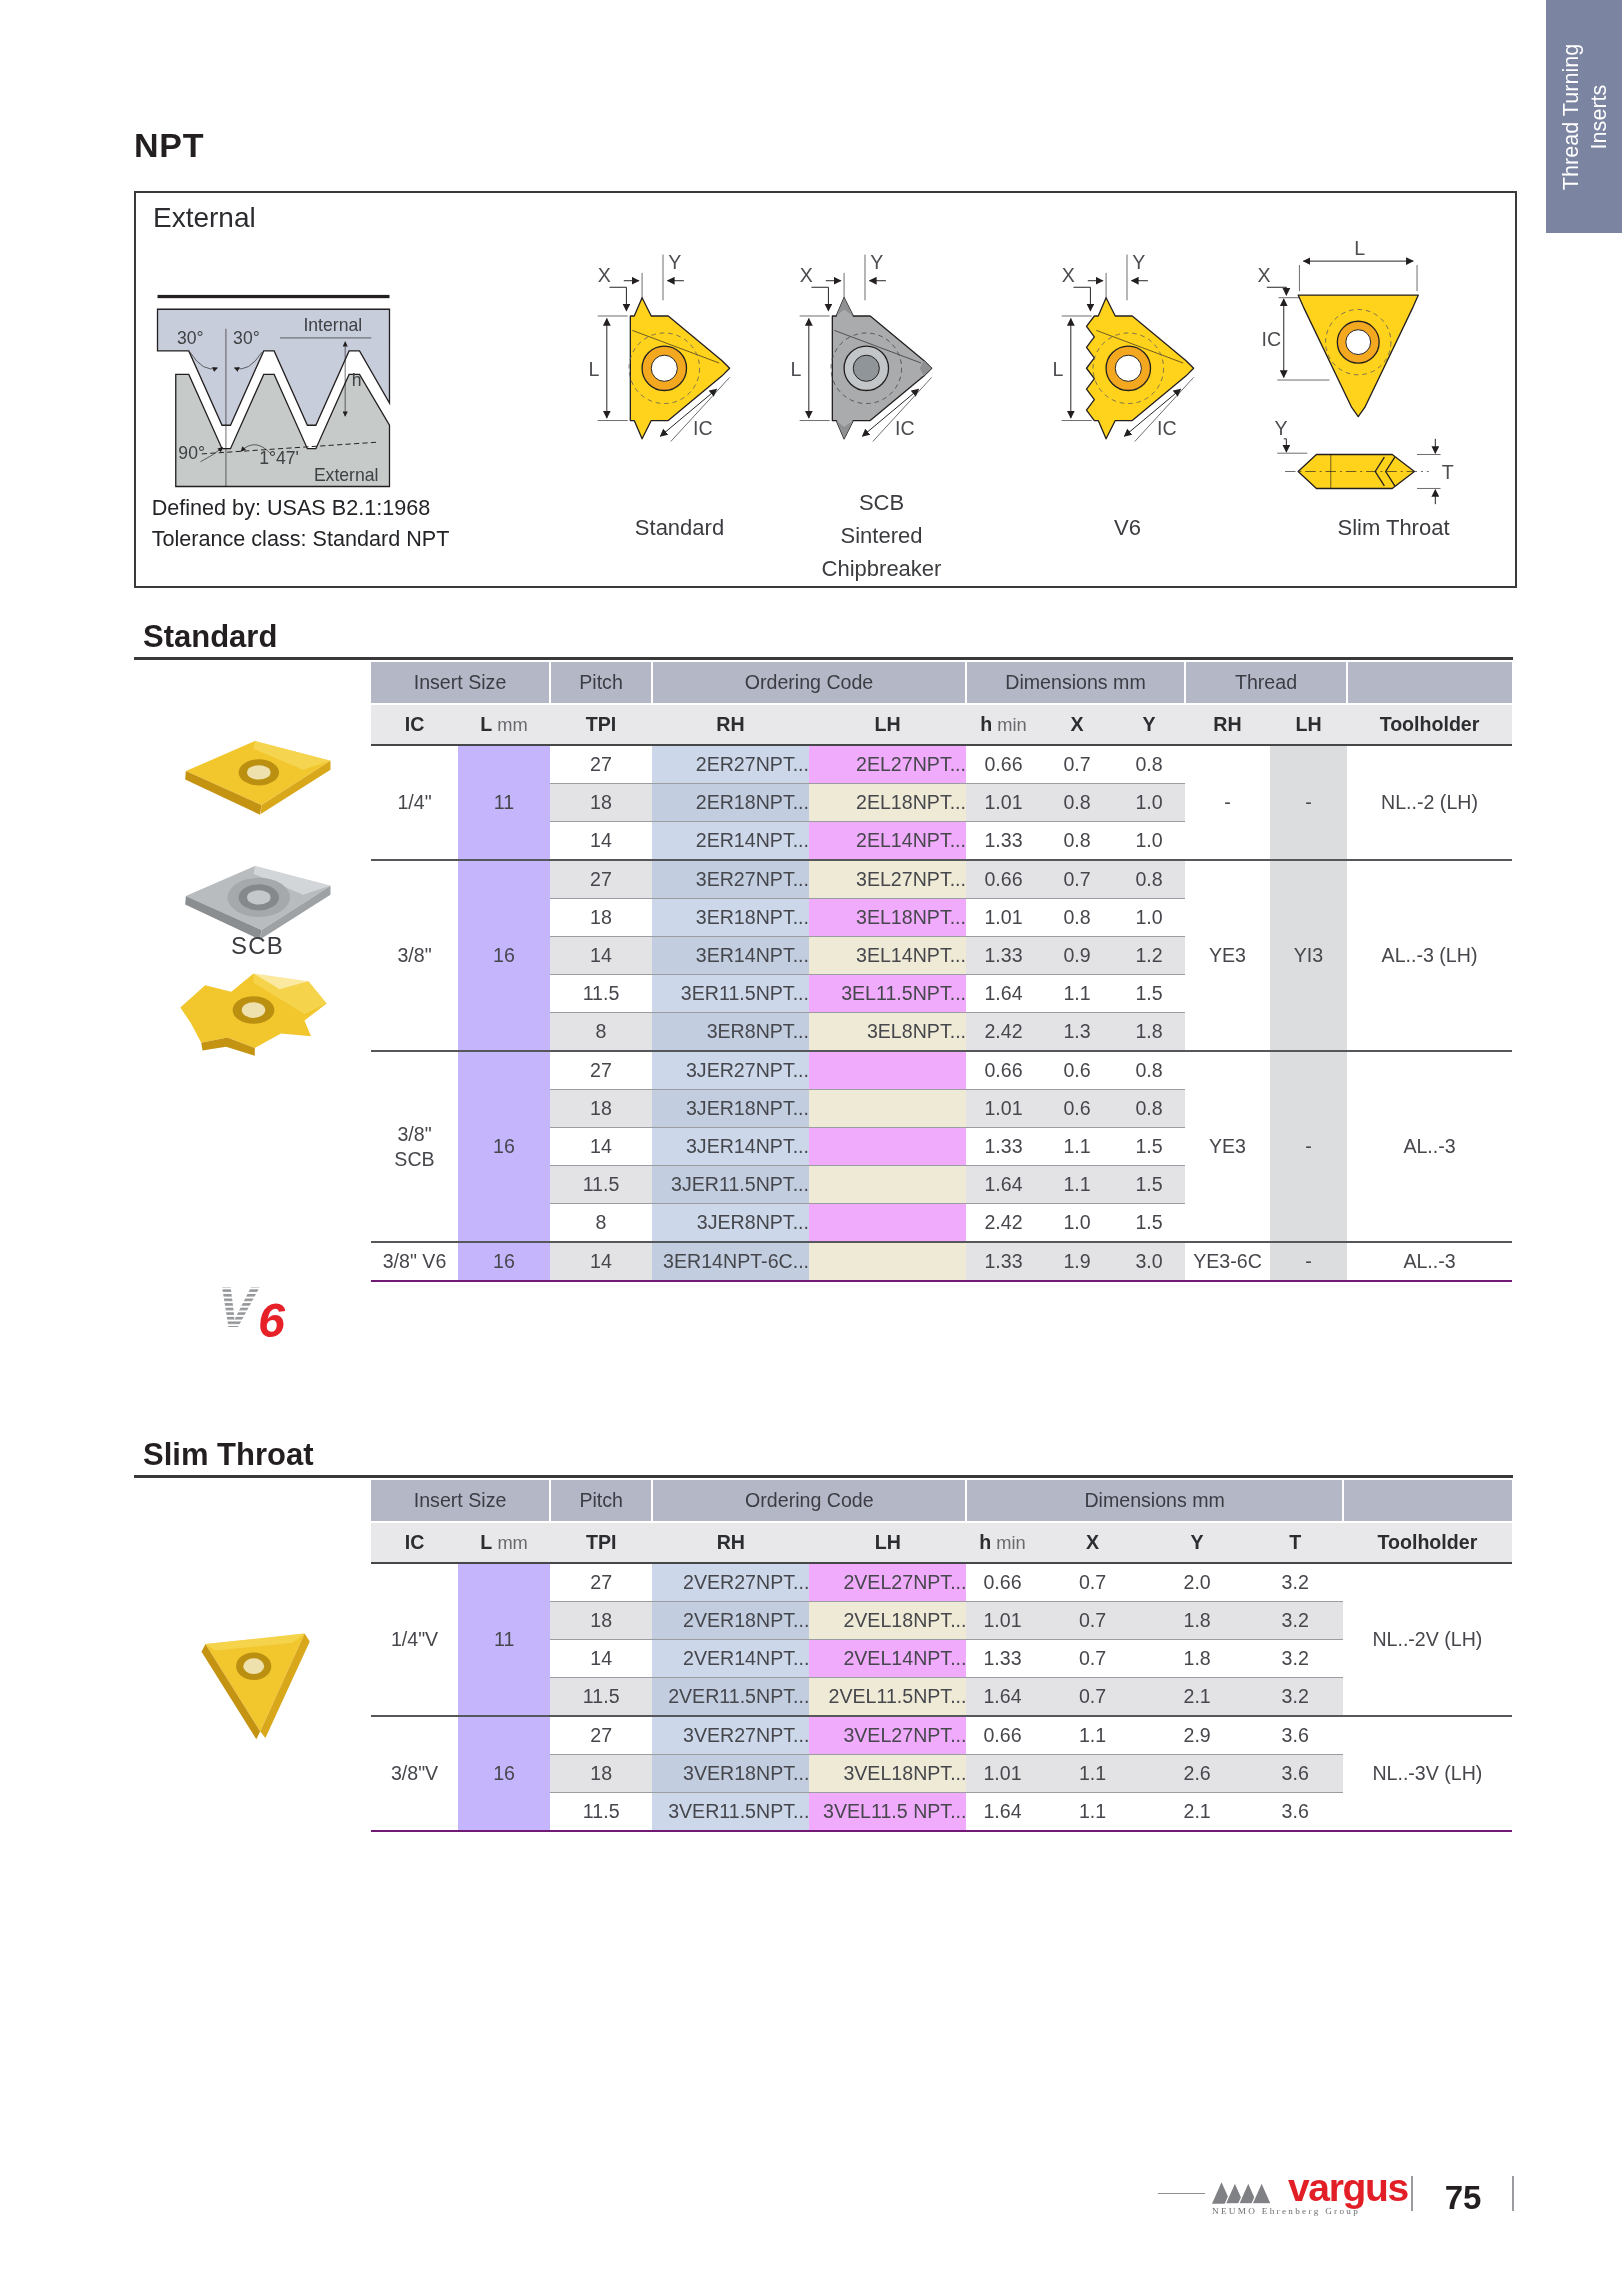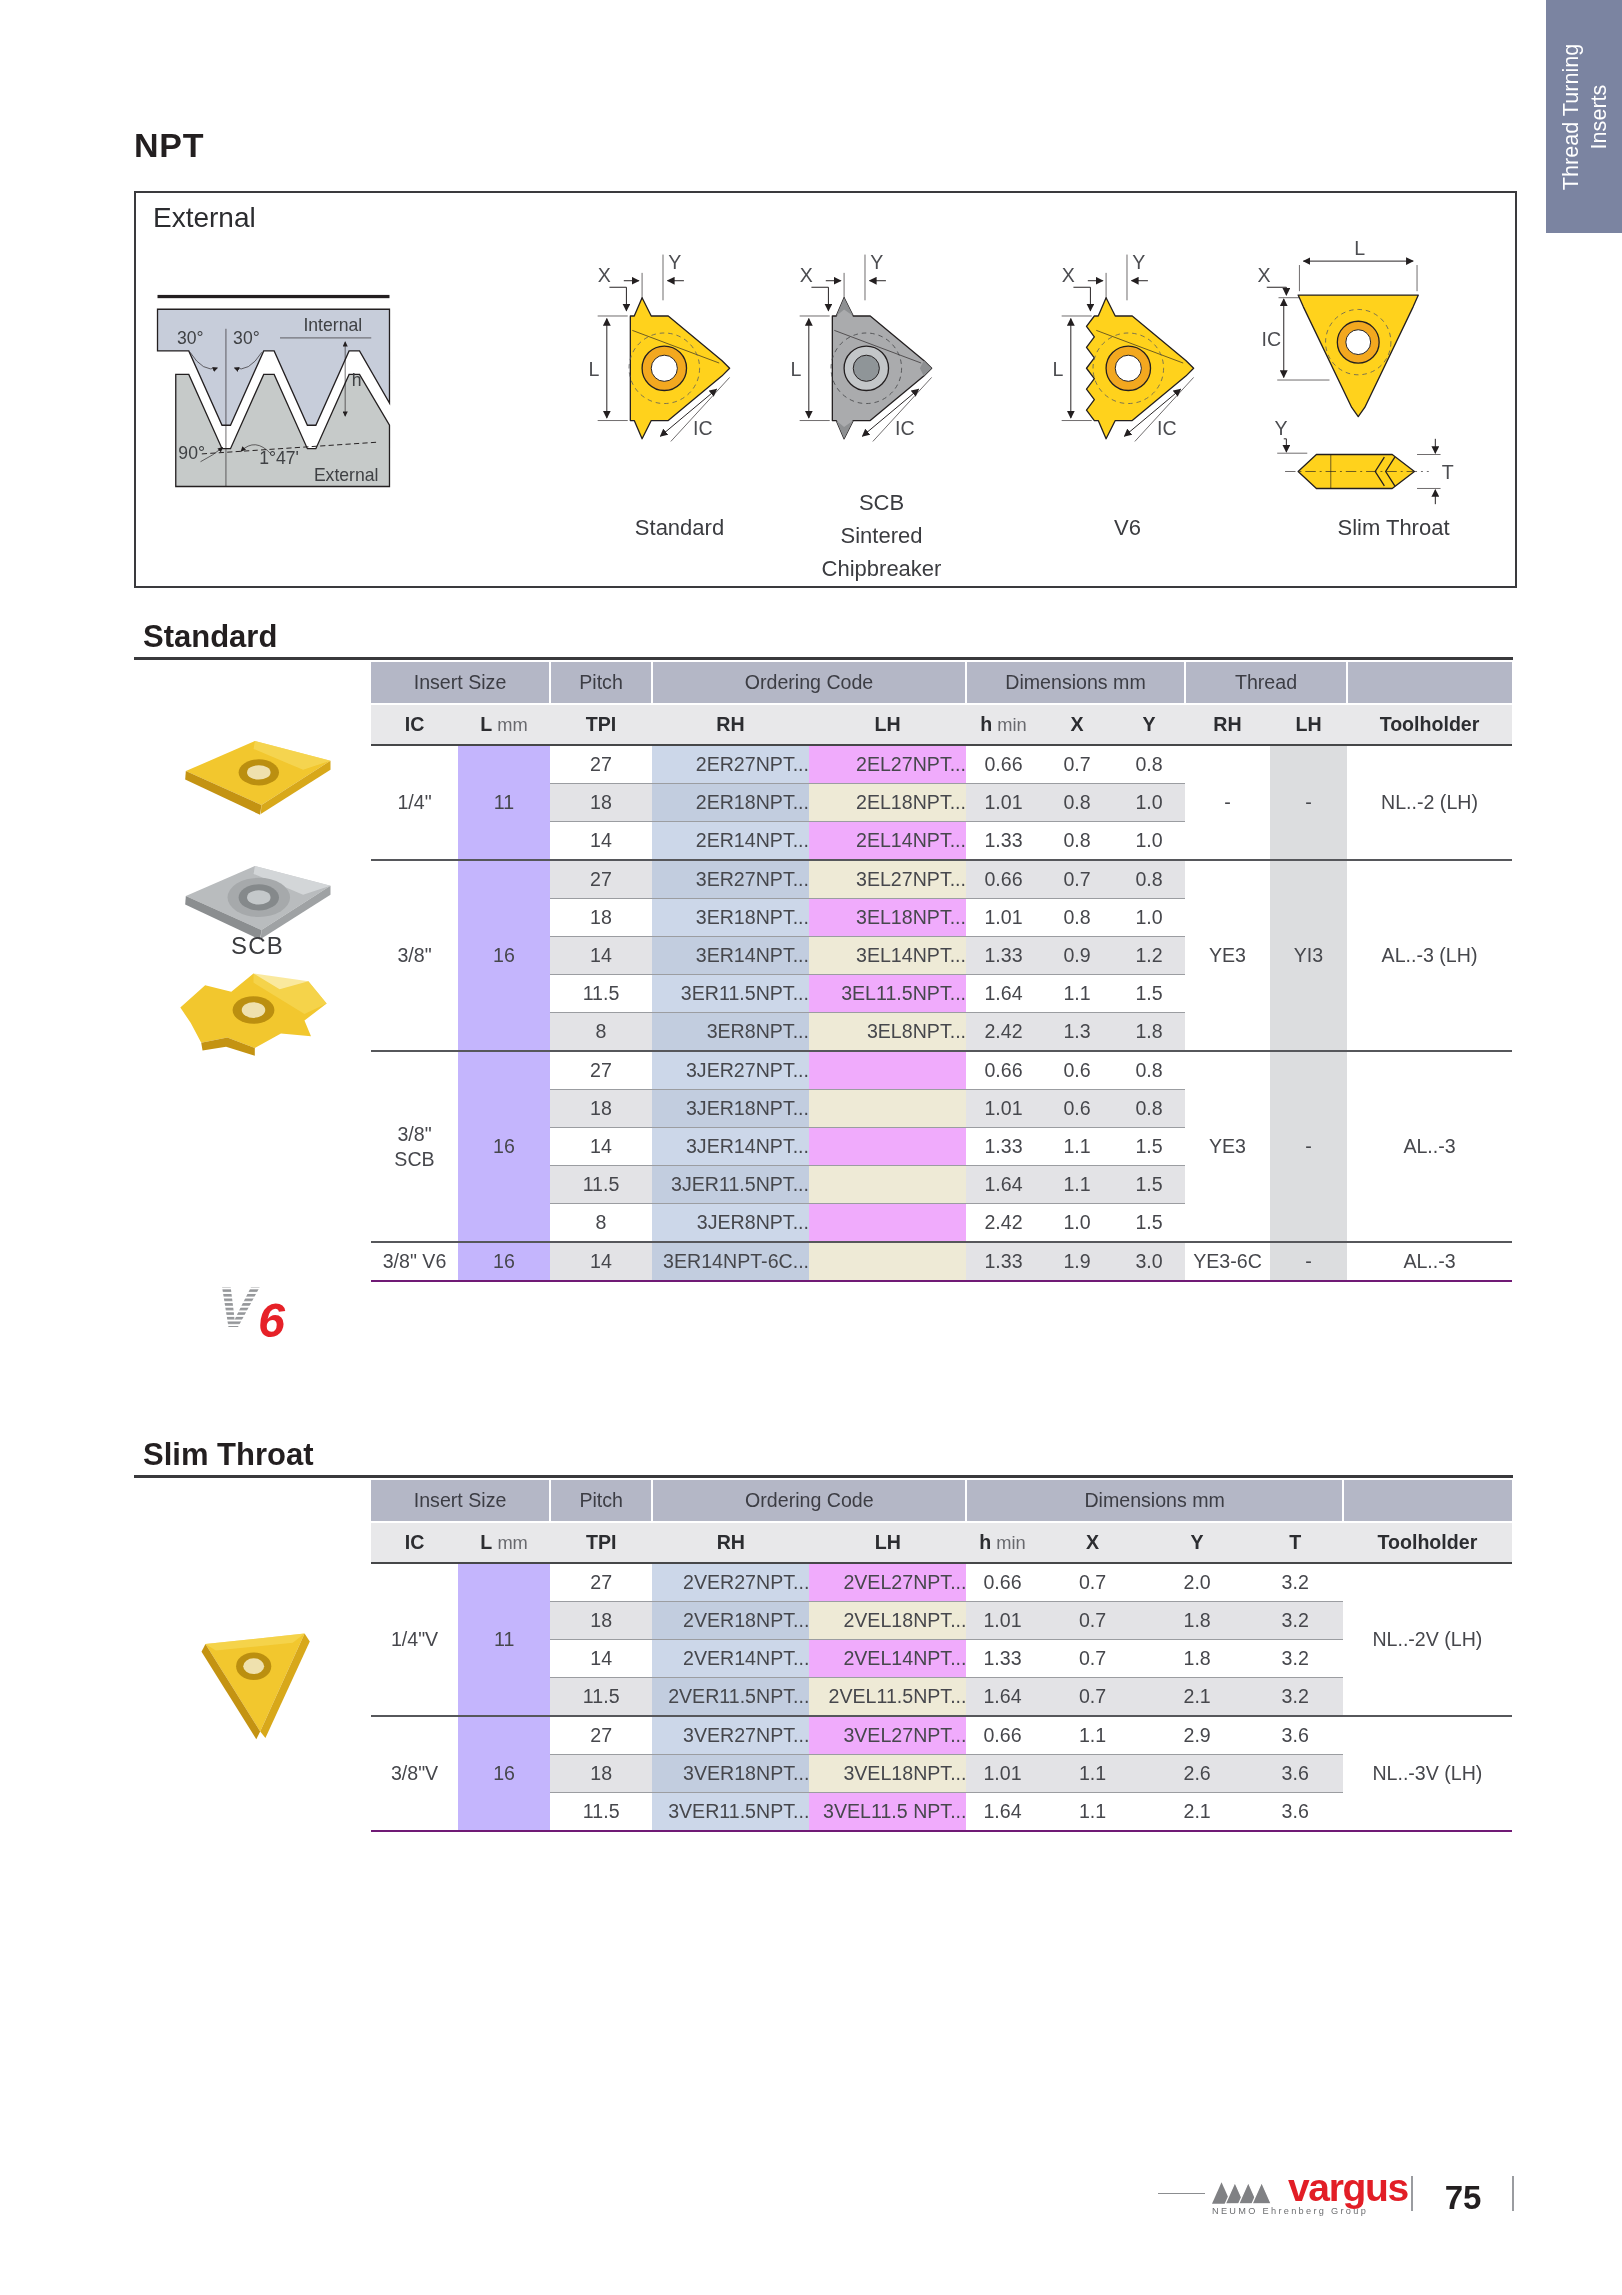--- a/index.html
+++ b/index.html
@@ -54,21 +54,21 @@
   
   svg.photo{position:absolute;}
   .scb-photo-label{position:absolute;left:175px;top:932px;width:165px;text-align:center;
         font-size:24px;color:#3a3b3e;letter-spacing:1.3px;}
 
   
   .footer-line{position:absolute;left:1158px;top:2193px;width:47px;height:1.3px;background:#8b8d90;}
   .vg-logo{position:absolute;left:1212px;top:2170px;width:196px;}
   .vg-top{display:flex;align-items:flex-end;gap:20px;}
   .vg-word{font-size:39px;font-weight:bold;color:#e21e26;letter-spacing:-1.3px;line-height:0.9;margin-left:-5.2px;}
-  .vg-sub{margin-top:1.3px;font-size:9.2px;color:#6d6e71;letter-spacing:2.3px;white-space:nowrap;}
+  .vg-sub{margin-top:1.3px;font-size:9.2px;color:#6d6e71;letter-spacing:2.3px;white-space:nowrap;font-family:Liberation Serif, serif;}
   .foot-bar{position:absolute;width:2px;height:35px;background:#9a9ca0;top:2176px;}
   .page-num{position:absolute;left:1437px;top:2179px;width:52px;text-align:center;
         font-size:33px;font-weight:bold;color:#231f20;}
 </style>
 </head>
 <body>
 
 <div class="page">
 
   
@@ -112,20 +112,24 @@
       <line x1="200" y1="72" x2="340" y2="72" class="thin"></line>
       <line x1="300" y1="78" x2="300" y2="192" class="thin" marker-start="url(#arr)" marker-end="url(#arr)"></line>
       <text x="310" y="146">h</text>
       <text x="44" y="258">90°</text>
       <path d="M78,262 Q98,252 112,240" class="thin" marker-end="url(#arr)"></path>
       <text x="168" y="266">1°47'</text>
       <path d="M186,250 Q162,224 140,246" class="thin" marker-end="url(#arr)"></path>
       <text x="252" y="292">External</text>
     </svg>
 
+    <div class="defined">
+      <div>Defined by: USAS B2.1:1968</div>
+      <div>Tolerance class: Standard NPT</div>
+    </div>
 
     <svg class="diag" style="left:429px;top:25px" width="196" height="294" viewBox="0 0 300 450">
       <line x1="118" y1="84" x2="118" y2="126" class="thin"></line>
       <line x1="150" y1="56" x2="150" y2="126" class="thin"></line>
       <line x1="90" y1="96" x2="113" y2="96" class="dim" marker-end="url(#arr)"></line>
       <line x1="182" y1="96" x2="157" y2="96" class="dim" marker-end="url(#arr)"></line>
       <text x="158" y="78">Y</text>
       <text x="50" y="98">X</text>
       <polyline points="68,106 94,106 94,142" class="dim" marker-end="url(#arr)"></polyline>
       <line x1="50" y1="150" x2="96" y2="150" class="thin"></line>

